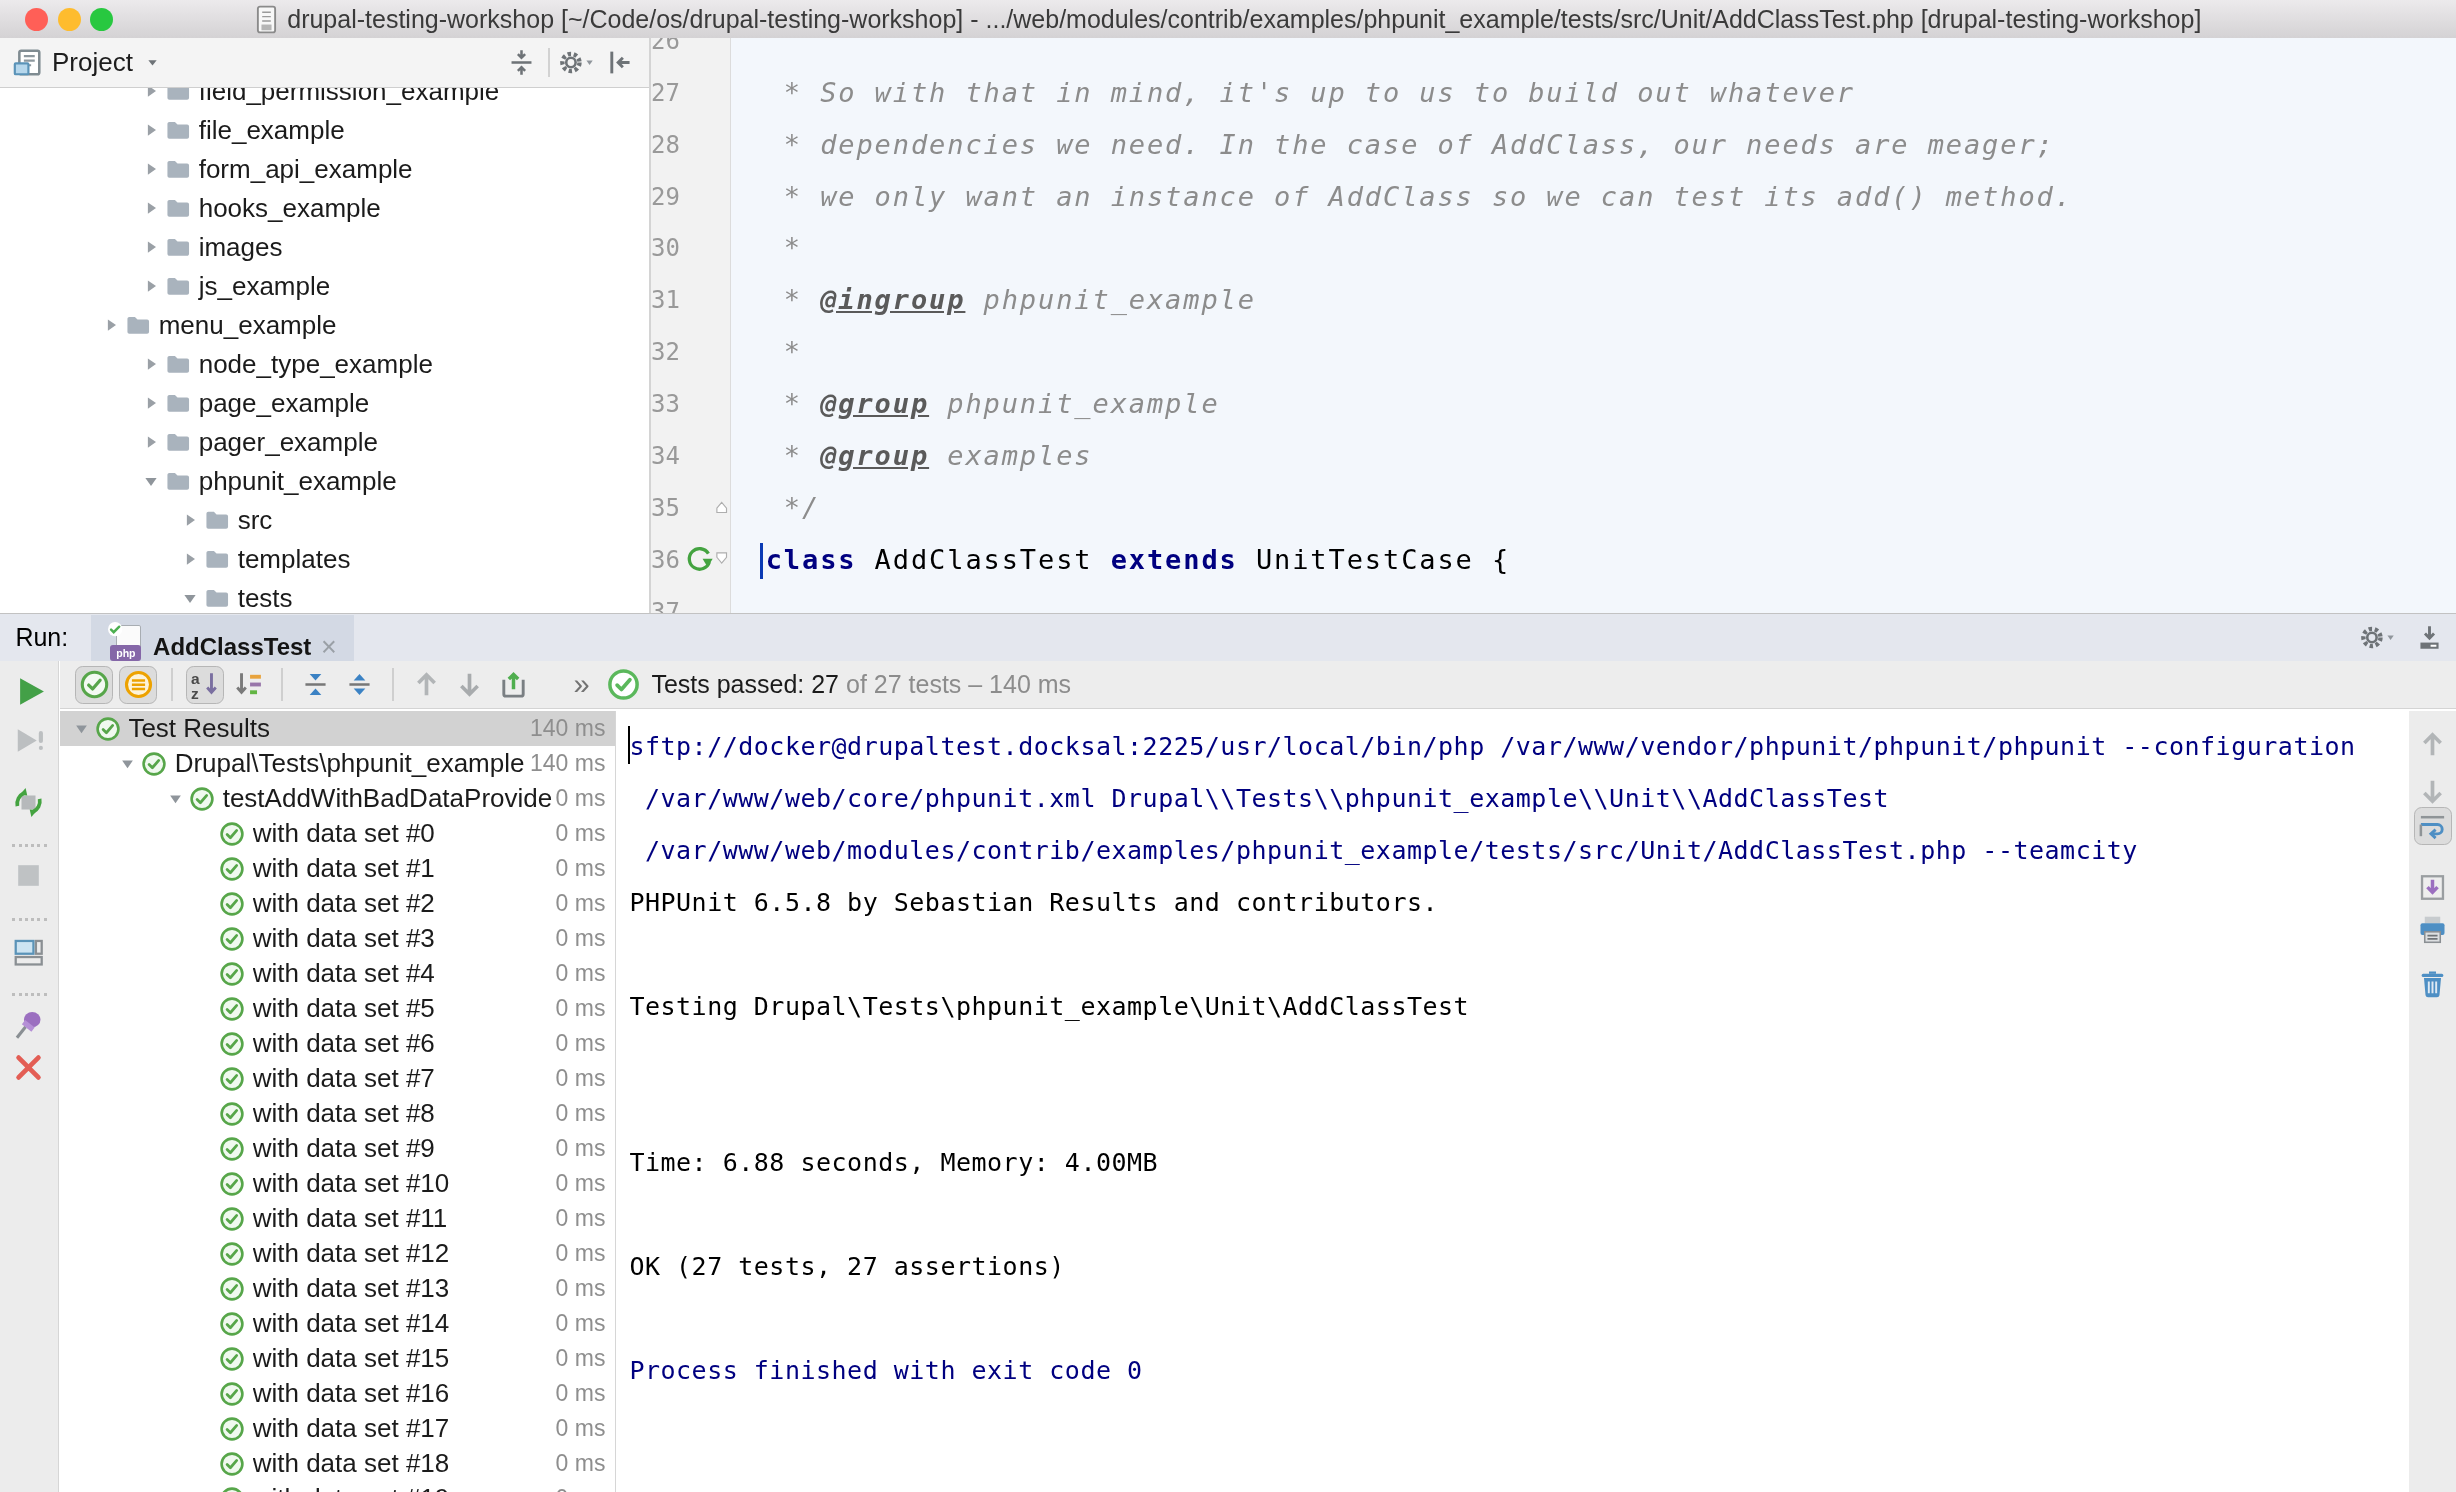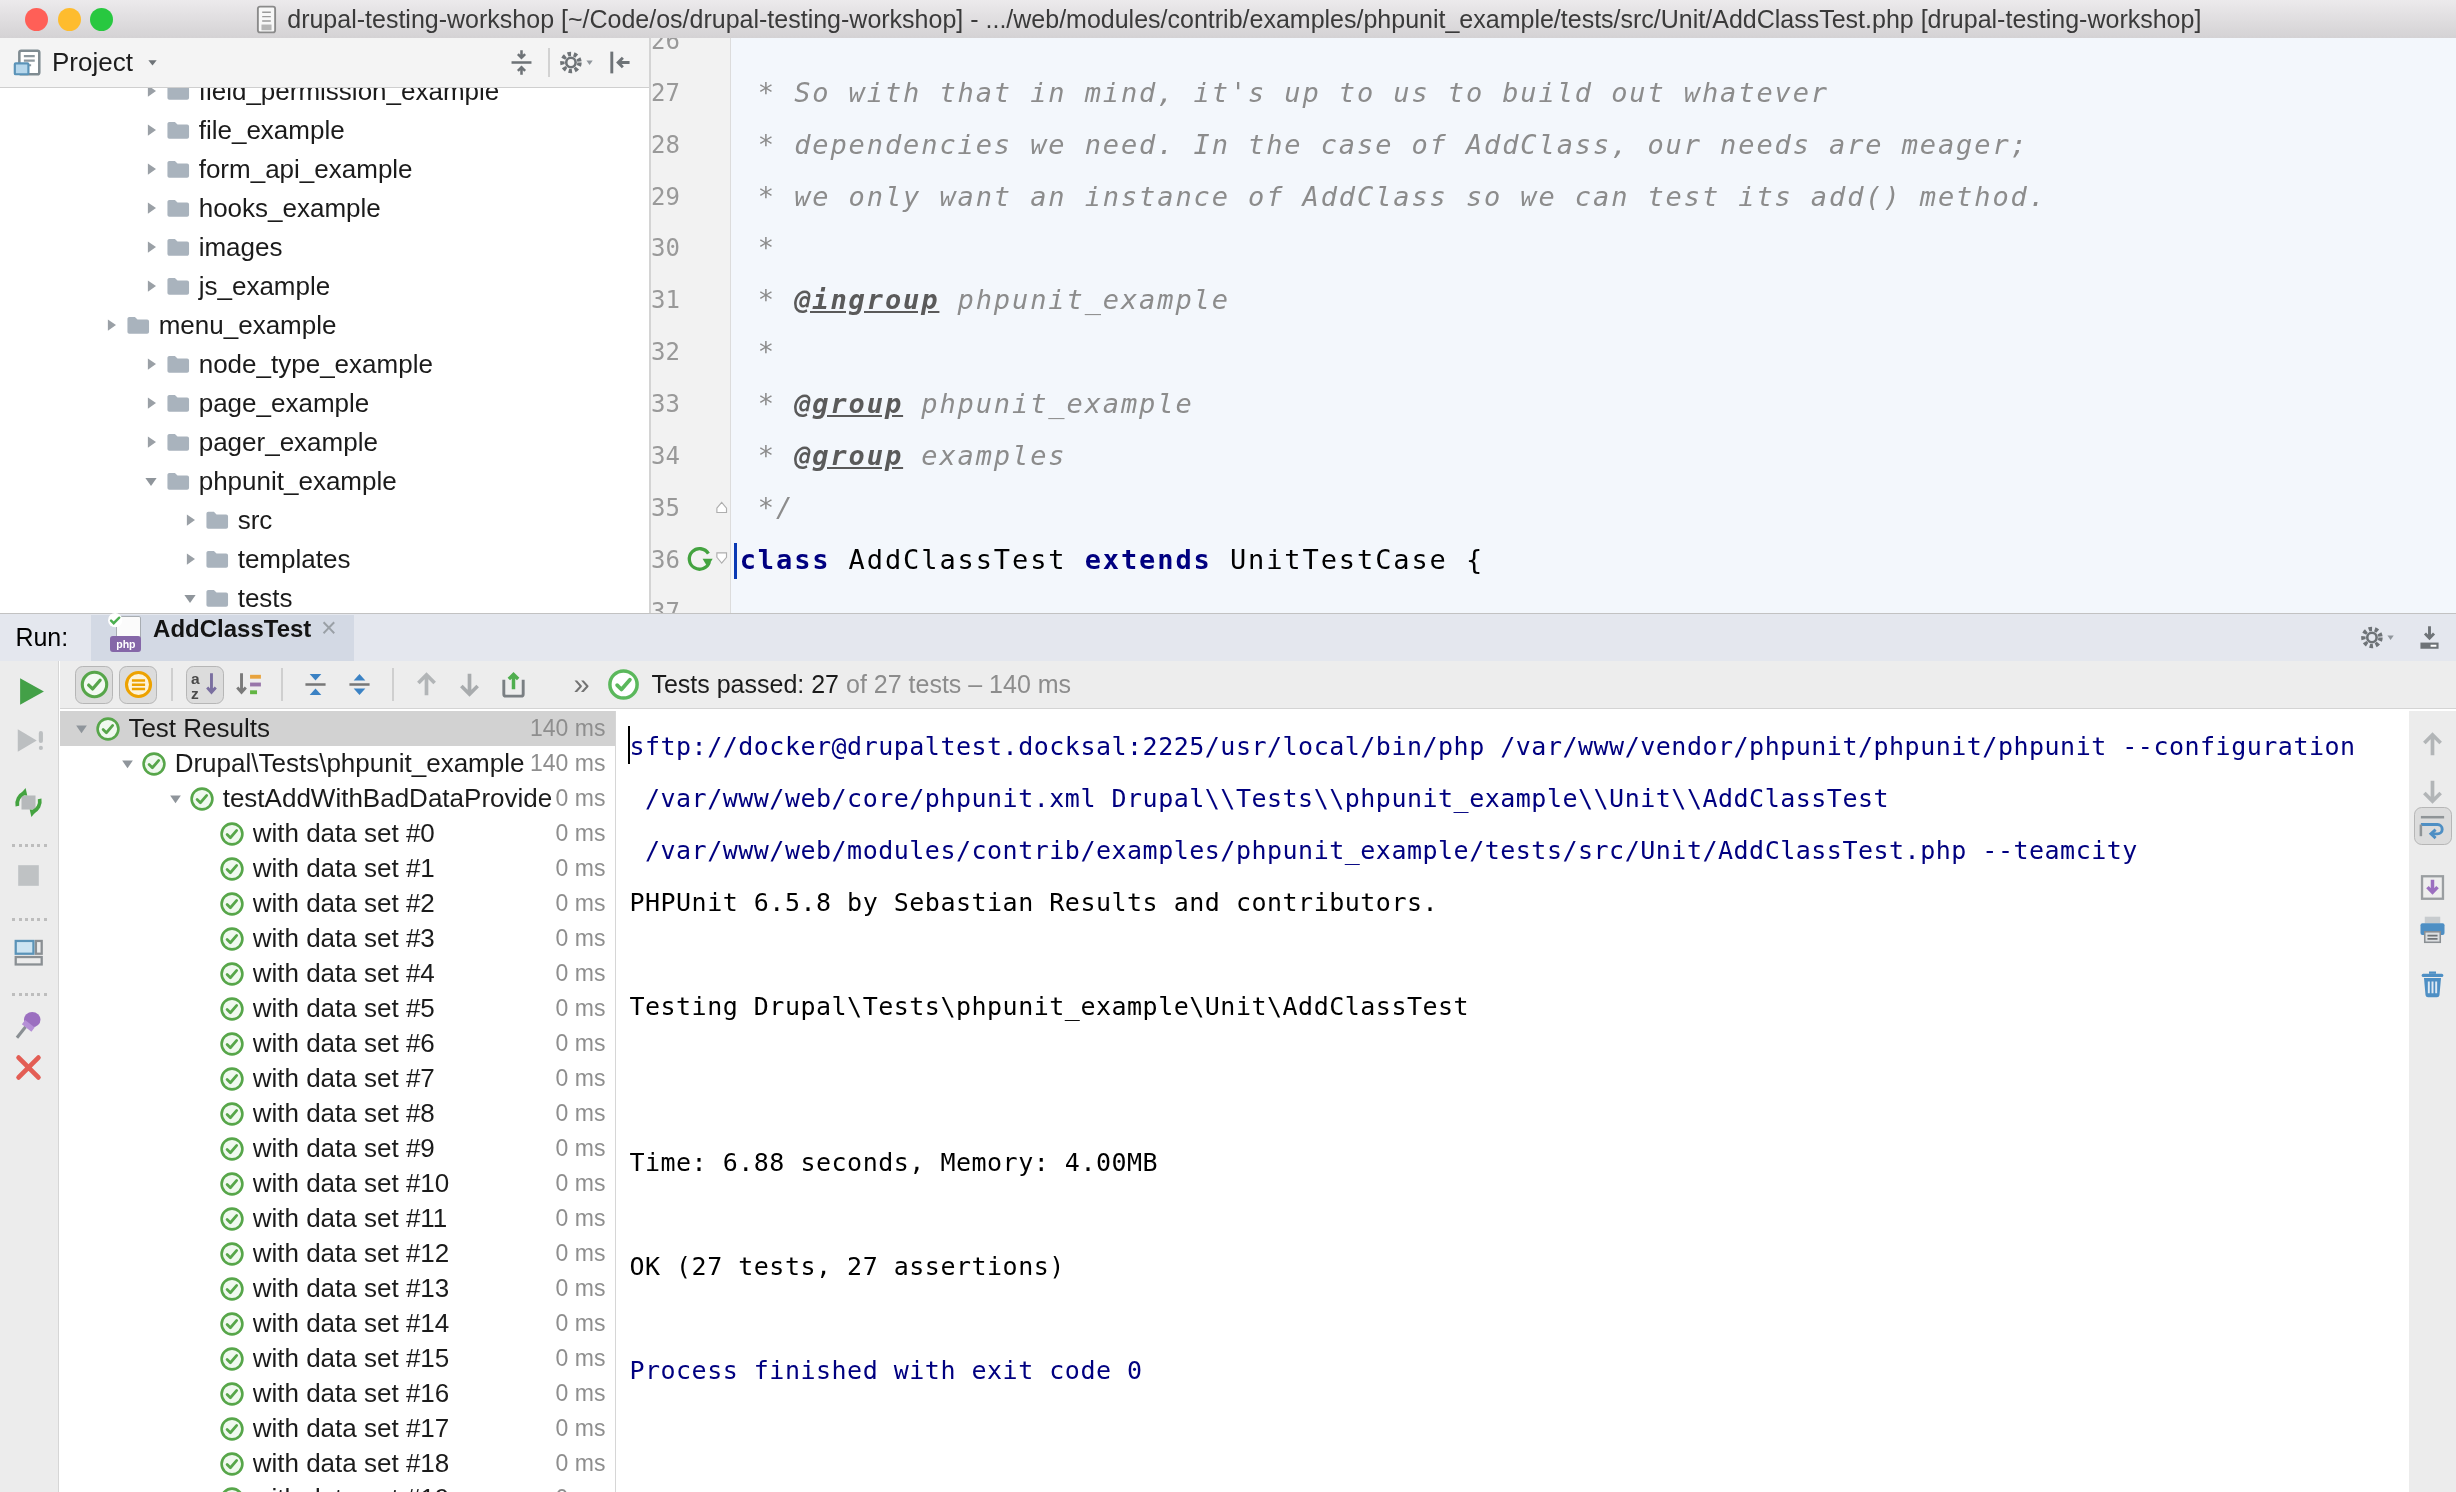--- a/index.html
+++ b/index.html
@@ -27,39 +27,39 @@
   #project-tree{left:0;top:88px;width:649px;height:526px;overflow:hidden;background:#fff;}
   #ptree-inner{position:relative;top:-16.3px;}
   .prow{height:39px;display:flex;align-items:center;font-size:26px;color:#1b1b1b;white-space:nowrap;}
   .chevbox{width:29px;flex:none;display:flex;justify-content:center;}
   .prow .lbl{margin-left:7.7px;}
   #pp-border{left:649px;top:38px;width:1.9px;height:576px;background:#d4d4d4;}
 
   
   #editor{left:651px;top:38px;width:1805px;height:576px;overflow:hidden;background:#f3f7fc;}
   #gutter-bg{position:absolute;left:0;top:0;width:79px;height:100%;background:#f2f2f2;border-right:1.9px solid #dcdcdc;}
-  .eline{position:absolute;left:0;right:12px;height:52px;display:flex;}
+  .eline{position:absolute;left:0;right:12px;height:52px;display:flex;gap:26px;}
   .egut{width:81px;flex:none;position:relative;}
   .enum{position:absolute;left:0;top:0;width:29px;text-align:right;line-height:52px;
         font-family:"DejaVu Sans Mono",monospace;font-size:24px;color:#999;}
   .egicon{position:absolute;left:33px;top:9.6px;width:31px;height:31px;}
   .efold{position:absolute;left:63px;top:17.3px;width:15.4px;height:17.3px;}
   .ecode{flex:1;position:relative;padding-left:7.7px;white-space:pre;
         font-family:"DejaVu Sans Mono",monospace;font-size:27px;letter-spacing:1.9px;line-height:52px;color:#000;}
   .seg-comment{font-style:italic;color:#8c8c8c;}
   .seg-doctag{font-style:italic;font-weight:bold;color:#5a5a5a;text-decoration:underline;}
   .seg-keyword{font-weight:bold;color:#000080;}
   .seg-plain{color:#000;}
   .ecaret{position:absolute;left:1.9px;top:8.6px;width:2.9px;height:36px;background:#0a3ab4;}
 
   
   #tabbar{left:0;top:613px;width:2456px;height:48px;background:#e4e7ee;border-top:1.9px solid #c2c2c2;
     display:flex;align-items:center;box-sizing:border-box;}
   #run-label{margin-left:15.4px;font-size:25px;color:#000000;}
-  #run-tab{margin-left:23px;height:46px;background:#d3d9e4;display:flex;align-items:flex-start;gap:9.6px;padding:0 17.3px;}
+  #run-tab{margin-left:23px;height:46px;background:#d3d9e4;display:flex;align-items:flex-end;gap:9.6px;padding:0 17.3px;}
   #run-tab-label{font-size:24px;font-weight:bold;color:#141414;}
   #tab-close{font-size:27px;color:#9aa0a6;line-height:1;}
   .php-icon{width:35px;height:37px;position:relative;flex:none;}
   .php-file{position:absolute;left:7.7px;top:1.9px;width:23px;height:31px;background:#fbfbfb;border:1.9px solid #a8adb2;border-radius:1.9px;}
   .php-badge{position:absolute;left:1.9px;bottom:0;width:31px;height:15.4px;background:#8567a8;border-radius:2.9px;
     color:#fff;font-size:10.6px;font-weight:bold;display:flex;align-items:center;justify-content:center;}
   .php-check{position:absolute;left:-1.9px;top:-2.9px;width:16.3px;height:16.3px;}
   #tabbar-right{position:absolute;right:7.7px;top:619px;display:flex;align-items:center;gap:15.4px;}
 
   #left-strip{left:0;top:661px;width:58px;height:832px;background:#ececec;border-right:1.9px solid #d6d6d6;}

